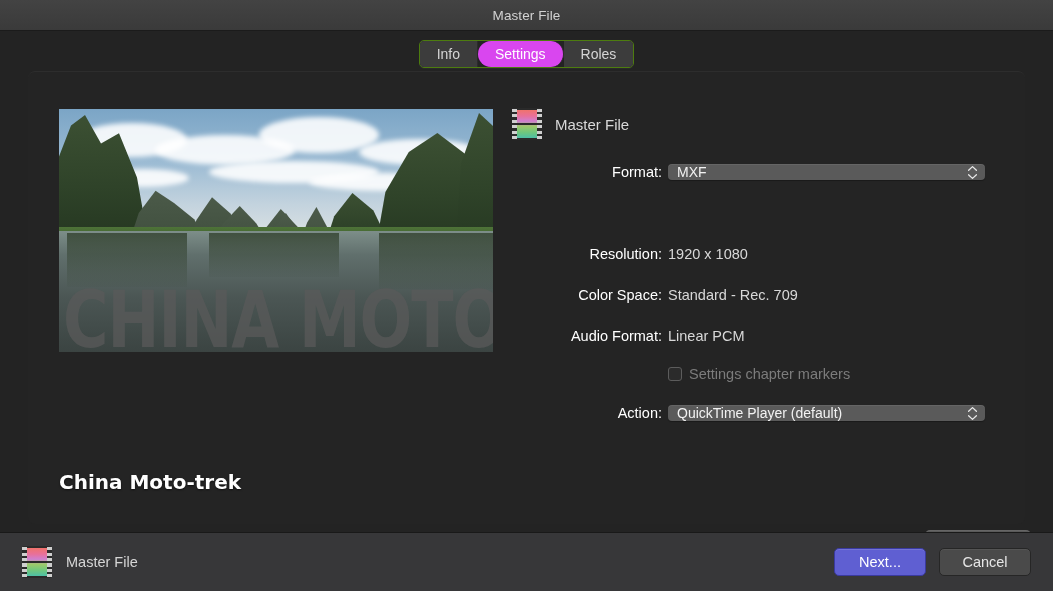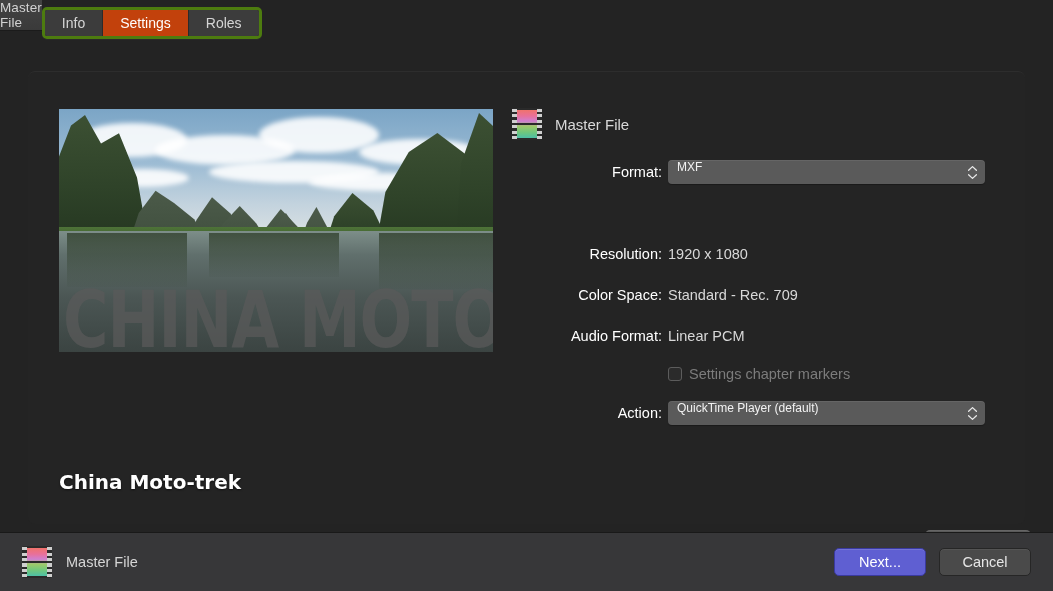--- a/index.html
+++ b/index.html
@@ -13,21 +13,21 @@
     -webkit-font-smoothing: antialiased;
     color: #d8d8d8;
   }
 
   .window {
     position: relative;
     width: 1053px;
     height: 591px;
     background: #232323;
     display: flex;
-    flex-direction: row;
+    flex-direction: column;
   }
 
   
   .titlebar {
     height: 31px;
     flex: 0 0 31px;
     background: linear-gradient(to bottom, #434343 0%, #3a3a3a 100%);
     border-bottom: 1px solid #1b1b1b;
     display: flex;
     align-items: center;
@@ -45,39 +45,40 @@
     flex: 0 0 46px;
     display: flex;
     align-items: center;
     justify-content: center;
     background: #232323;
   }
   .tabs {
     display: flex;
     border-radius: 5px;
     overflow: hidden;
-    border: 3px solid #4d7c0f;
+    border: 1px solid #4d7c0f;
     box-shadow: 0 1px 0 rgba(255,255,255,0.03);
   }
   .tab {
     height: 26px;
     padding: 0 17px;
     display: flex;
     align-items: center;
     justify-content: center;
     font-size: 14px;
     color: #d5d5d5;
     background: #3c3c3c;
     border-right: 1px solid #2b2b2b;
     cursor: default;
   }
   .tab:last-child { border-right: none; }
   .tab.active {
-    background: #c2410c;
+    background: #d946ef;
     color: #ffffff;
+    border-radius: 13px;
   }
 
   
   .content {
     position: absolute;
     left: 28px;
     top: 71px;
     width: 997px;
     height: 453px;
     background: #242424;
@@ -201,27 +202,27 @@
     color: #ffffff;
   }
   .row .val {
     font-size: 14.5px;
     color: #d8d8d8;
     padding-left: 0px;
   }
   .popup {
     position: relative;
     width: 317px;
-    height: 24px;
+    height: 16px;
     background: #5a5a5a;
     border-radius: 4px;
     display: flex;
-    align-items: flex-start;
+    align-items: flex-end;
     padding-left: 9px;
-    font-size: 12px;
+    font-size: 14px;
     color: #f2f2f2;
     box-shadow: 0 1px 1px rgba(0,0,0,0.3), inset 0 1px 0 rgba(255,255,255,0.07);
     cursor: default;
   }
   .stepper {
     position: absolute;
     right: 7px; top: 50%;
     transform: translateY(-50%);
     width: 11px; height: 18px;
     display: flex; flex-direction: column;

